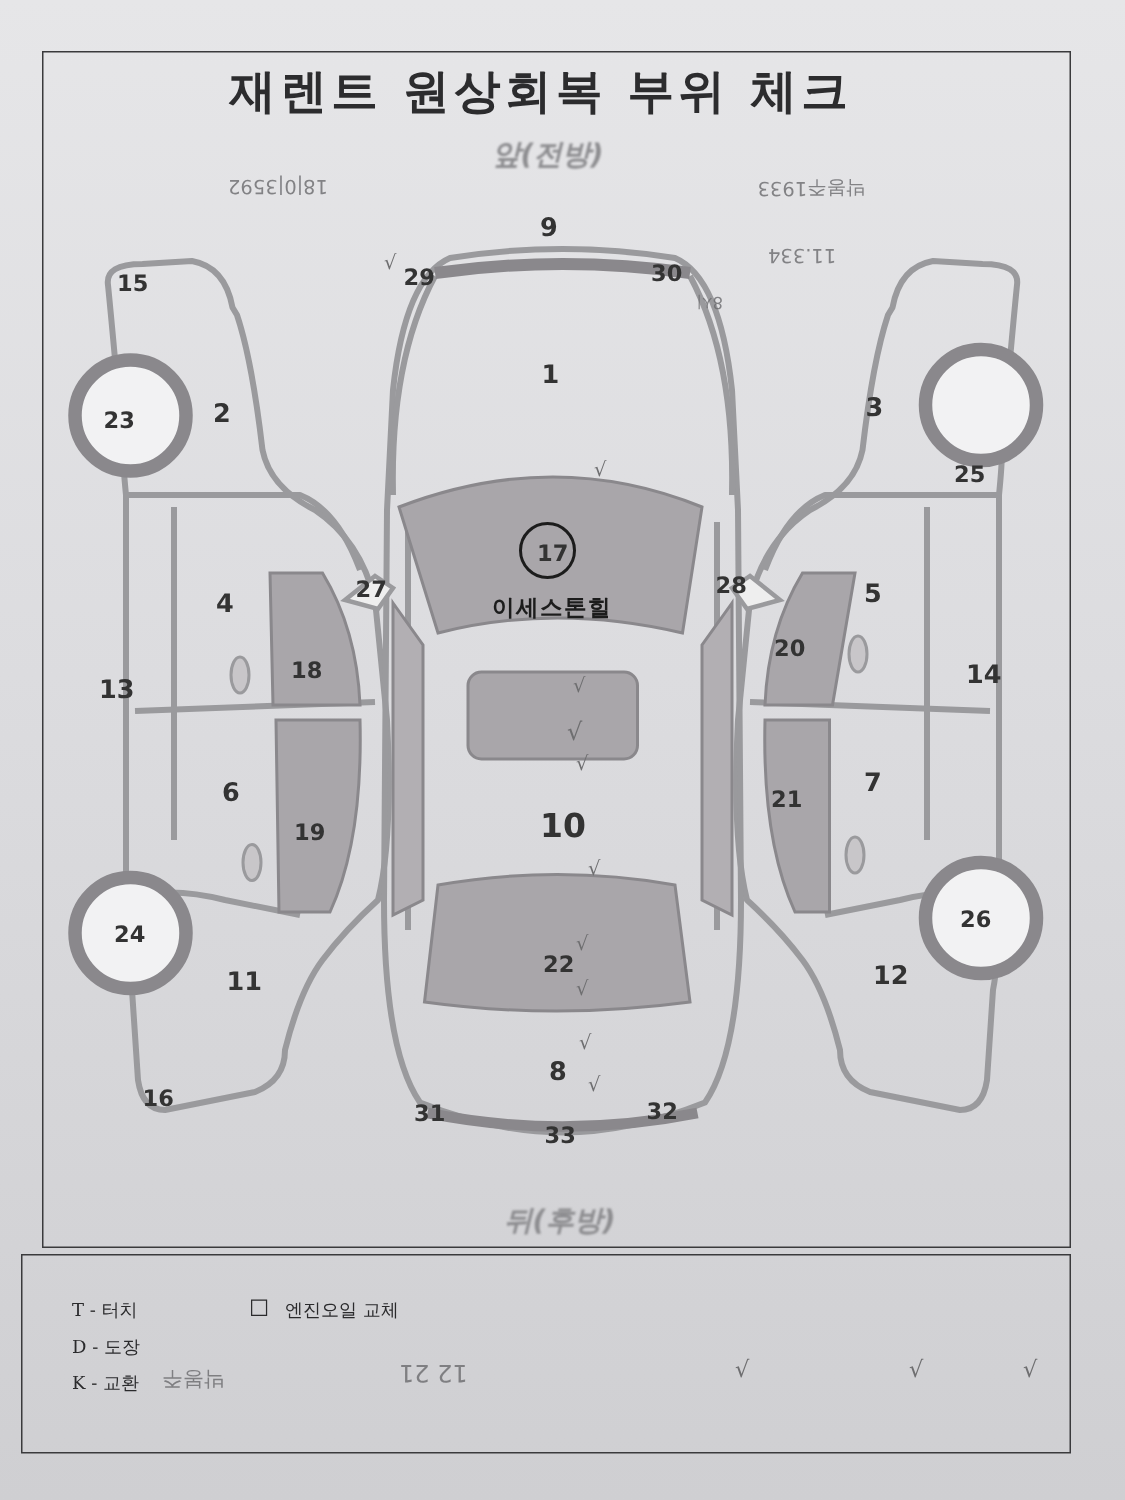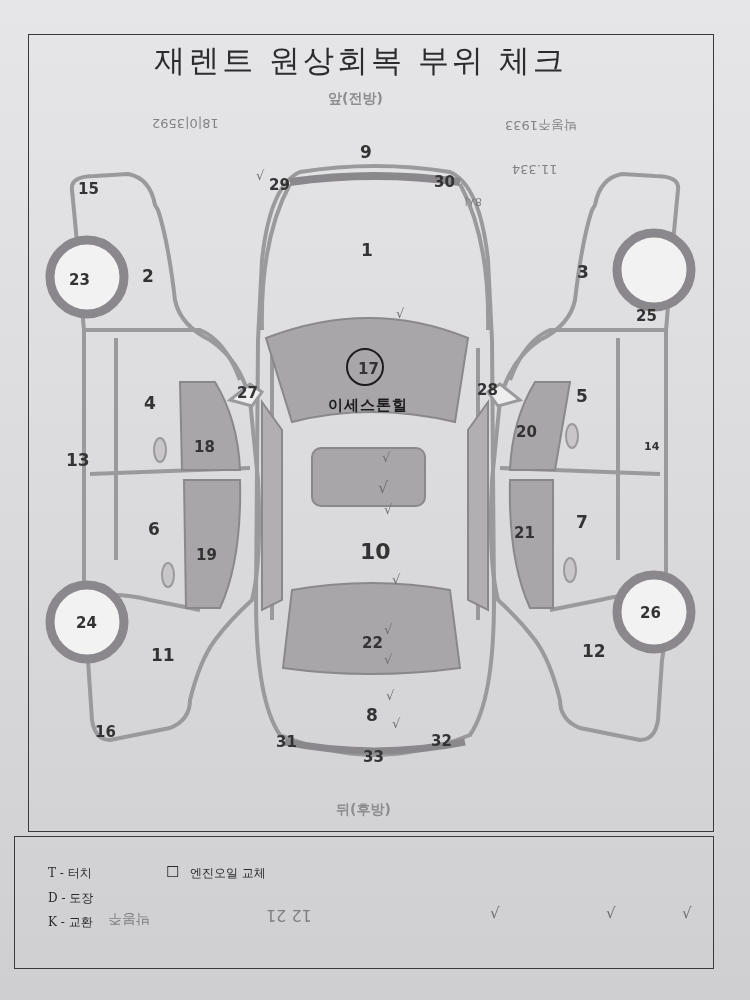--- a/index.html
+++ b/index.html
@@ -1,20 +1,20 @@
 <!DOCTYPE html>
 <html><head>
 <meta charset="utf-8">
 <style>
   html,body{margin:0;padding:0;}
   body{width:750px;height:1000px;background:linear-gradient(180deg,#e6e6e8 0%,#dcdcdf 45%,#cfcfd2 100%);position:relative;overflow:hidden;font-family:"DejaVu Sans",sans-serif;color:#2a2a2c;}
   .sheet{position:absolute;left:28px;top:34px;width:686px;height:798px;border:1.5px solid #3a3a3c;box-sizing:border-box;}
   .legend-box{position:absolute;left:14px;top:836px;width:700px;height:133px;border:1.5px solid #3a3a3c;box-sizing:border-box;}
-  .title{position:absolute;left:0;top:40px;width:721px;text-align:center;font-size:31px;font-weight:normal;letter-spacing:3px;color:#2c2c2e;}
-  .dir{position:absolute;font-size:14px;font-weight:bold;color:#8d8d90;filter:blur(0.6px);}
+  .title{position:absolute;left:0;top:40px;width:721px;text-align:center;font-size:31px;font-weight:bold;letter-spacing:3px;color:#2c2c2e;}
+  .dir{position:absolute;font-size:19px;font-weight:bold;color:#8d8d90;filter:blur(0.6px);font-style:italic;}
   .num{position:absolute;font-size:15px;font-weight:bold;color:#333;font-family:"DejaVu Sans",sans-serif;}
   .hand{position:absolute;font-family:"DejaVu Sans",sans-serif;color:#6b6b6e;font-size:13px;transform:rotate(180deg);opacity:.8;}
   .ink{position:absolute;font-family:Liberation Mono, monospace;color:#1c1c1c;font-size:15px;font-weight:bold;letter-spacing:1px;}
   .circle{position:absolute;border:2px solid #1c1c1c;border-radius:50%;}
   .check{position:absolute;color:#6e6e70;font-size:13px;}
   .legend-row{position:absolute;font-family:"DejaVu Serif",serif;font-size:12px;color:#2a2a2c;}
   svg{position:absolute;left:0;top:0;}
 </style>
 </head>
 <body>
@@ -91,21 +91,21 @@
 <div class="num" style="left:577px;top:262px;font-size:17px;">3</div>
 <div class="num" style="left:636px;top:263px;margin-top:44px;">25</div>
 <div class="num" style="left:358px;top:360px;">17</div>
 <div class="num" style="left:237px;top:384px;">27</div>
 <div class="num" style="left:477px;top:381px;">28</div>
 <div class="num" style="left:144px;top:393px;font-size:17px;">4</div>
 <div class="num" style="left:576px;top:386px;font-size:17px;">5</div>
 <div class="num" style="left:194px;top:438px;">18</div>
 <div class="num" style="left:516px;top:423px;">20</div>
 <div class="num" style="left:66px;top:450px;font-size:17px;">13</div>
-<div class="num" style="left:644px;top:440px;font-size:11px;">14</div>
+<div class="num" style="left:644px;top:440px;font-size:17px;">14</div>
 <div class="num" style="left:148px;top:519px;font-size:17px;">6</div>
 <div class="num" style="left:576px;top:512px;font-size:17px;">7</div>
 <div class="num" style="left:196px;top:546px;text-align:right;">19</div>
 <div class="num" style="left:514px;top:524px;">21</div>
 <div class="num" style="left:360px;top:539px;font-size:22px;">10</div>
 <div class="num" style="left:76px;top:614px;">24</div>
 <div class="num" style="left:640px;top:604px;">26</div>
 <div class="num" style="left:362px;top:634px;">22</div>
 <div class="num" style="left:151px;top:645px;font-size:17px;">11</div>
 <div class="num" style="left:582px;top:641px;font-size:17px;">12</div>

